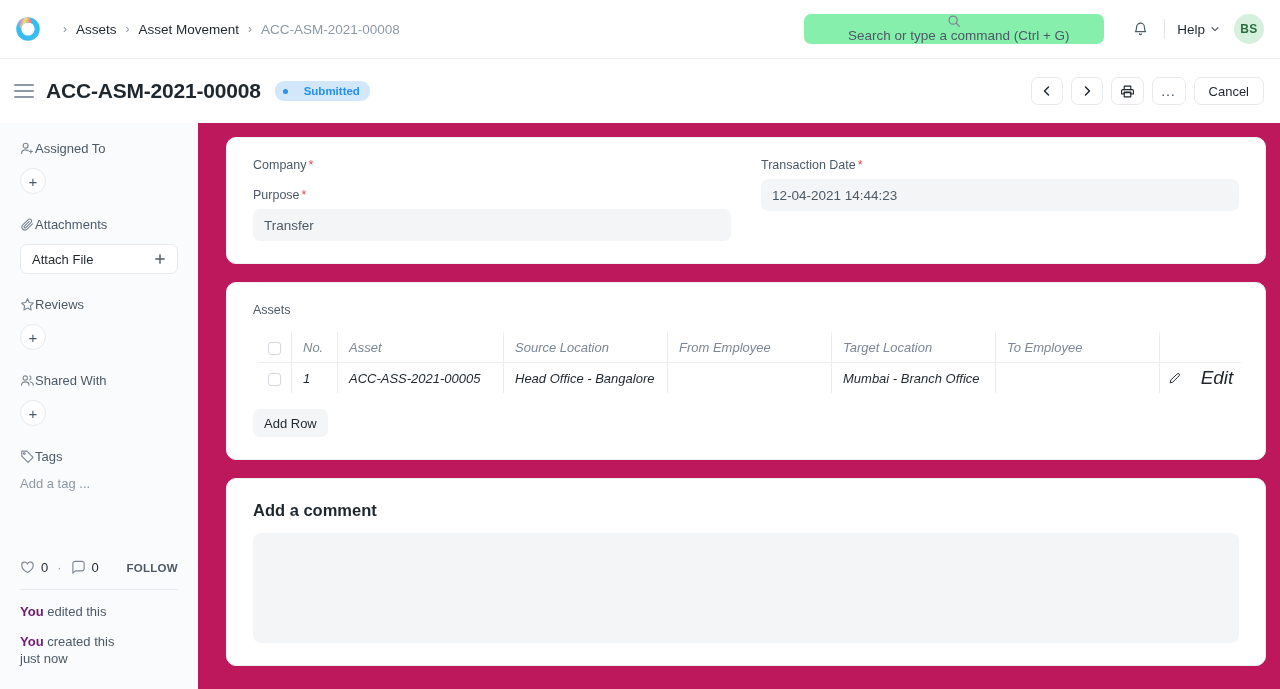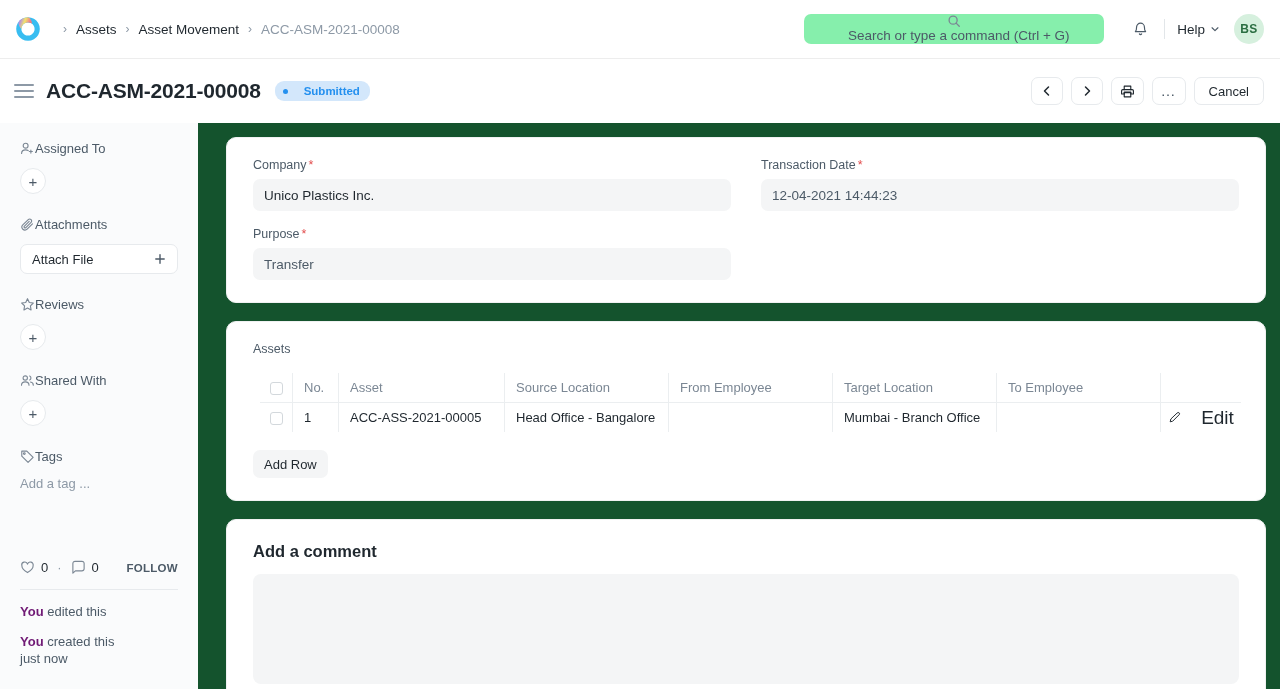--- a/index.html
+++ b/index.html
@@ -113,21 +113,21 @@
   .sb-stats { display: flex; align-items: center; font-size: 13px; color: #4c5a67; }
   .sb-stats .cnt { margin-left: 6px; color: #1f272e; }
   .sb-stats .mid { margin: 0 9px; color: #8d99a6; }
   .follow { margin-left: auto; font-size: 11.5px; font-weight: 600; color: #4c5a67; letter-spacing: .3px; cursor: pointer; }
   .sb-hr { height: 1px; background: #e7eaed; margin: 14px 0 13px; }
   .activity { font-size: 13px; color: #4c5a67; line-height: 1.35; margin-bottom: 12px; }
   .activity b { color: #701a75; font-weight: 600; }
   .activity .when { display: block; }
 
   
-  .main { flex: 1; background: #14532d; padding: 14px 14px 0 28px; overflow: hidden; }
+  .main { flex: 1; background: #be185d; padding: 14px 14px 0 28px; overflow: hidden; }
   .card {
     background: #ffffff; border-radius: 10px;
     border: 1px solid #f0f1f2;
     padding: 20px 26px 22px;
     margin-bottom: 18px;
   }
   .row2 { display: flex; gap: 30px; }
   .col { flex: 1 1 0; min-width: 0; }
   .field { margin-bottom: 16px; }
   .field:last-child { margin-bottom: 0; }
@@ -135,21 +135,21 @@
   .flabel .req { color: #e24c4c; margin-left: 2px; }
   .fctl {
     height: 32px; background: #f4f5f6; border-radius: 7px;
     display: flex; align-items: center; padding: 0 11px;
     font-size: 13.5px; color: #1f272e; cursor: text;
   }
   .fctl.muted { color: #4c5a67; }
 
   .sect-label { font-size: 12.5px; color: #4c5a67; margin-bottom: 10px; }
 
-  table.grid { width: 100%; border-collapse: collapse; table-layout: fixed; border: 7px solid #eab308; border-radius: 8px; overflow: hidden; }
+  table.grid { width: 100%; border-collapse: collapse; table-layout: fixed; border: 5px solid #eab308; border-radius: 8px; overflow: hidden; font-style: italic; }
   table.grid th, table.grid td {
     border-right: 1px solid #ebeef0; border-bottom: 1px solid #ebeef0;
     height: 33px; padding: 0 11px; text-align: left;
     font-size: 13px; font-weight: 400; color: #1f272e; vertical-align: middle;
   }
   table.grid tr:last-child td { border-bottom: none; }
   table.grid th:last-child, table.grid td:last-child { border-right: none; }
   table.grid th { color: #7b8794; font-size: 13px; }
   .c-check { width: 36px; text-align: center !important; padding: 0 !important; }
   .c-no { width: 46px; }
@@ -404,21 +404,20 @@
 
   <div class="main">
 
     <div class="card">
       <div class="row2">
         <div class="col">
           <div class="field">
             <div class="flabel">
               <span>Company</span><span class="req">*</span>
             </div>
-            <div class="fctl">Unico Plastics Inc.</div>
           </div>
           <div class="field">
             <div class="flabel">
               <span>Purpose</span><span class="req">*</span>
             </div>
             <div class="fctl muted">Transfer</div>
           </div>
         </div>
         <div class="col">
           <div class="field">

